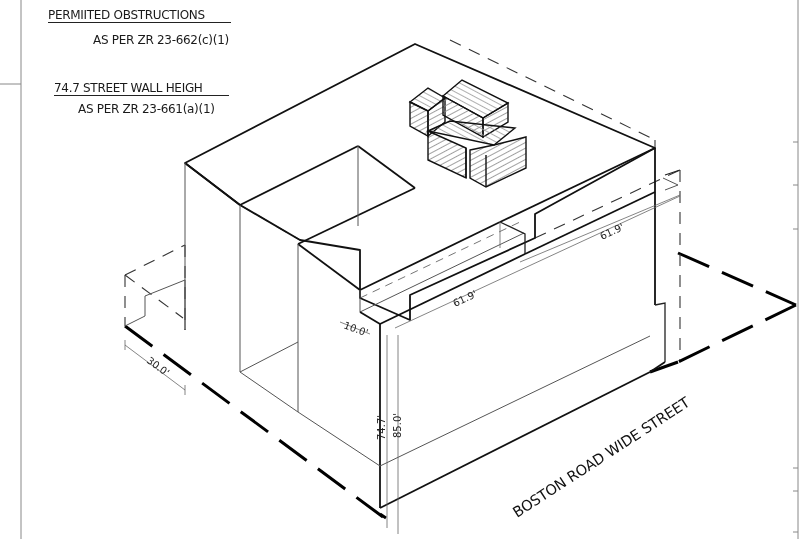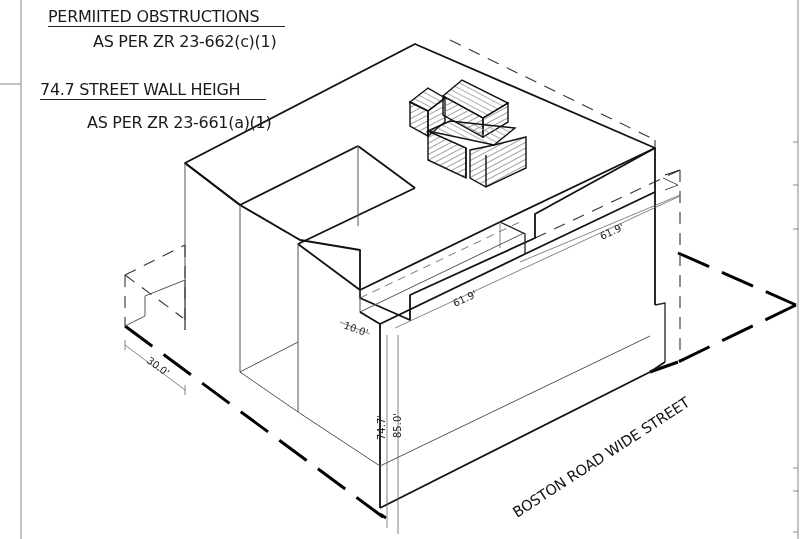--- a/index.html
+++ b/index.html
@@ -1,39 +1,39 @@
 <!DOCTYPE html>
 <html><head>
 <meta charset="utf-8">
 <style>
   html, body { margin: 0; padding: 0; background: #ffffff; }
   body { width: 800px; height: 539px; overflow: hidden; position: relative; font-family: "DejaVu Sans", sans-serif; }
   #canvas { position: absolute; left: 0; top: 0; width: 800px; height: 539px; }
-  .note { position: absolute; color: #1a1a1a; font-family: "DejaVu Sans", sans-serif; font-size: 16px; letter-spacing: -0.3px; white-space: nowrap; line-height: 1; }
+  .note { position: absolute; color: #1a1a1a; font-family: "DejaVu Sans", sans-serif; font-size: 12px; letter-spacing: -0.3px; white-space: nowrap; line-height: 1; }
   .note-head { padding-bottom: 1px; border-bottom: 1.3px solid #222; }
   .dim { font-family: "DejaVu Sans", sans-serif; font-size: 10px; fill: #222; }
   .street { font-family: "DejaVu Sans", sans-serif; font-size: 14.5px; fill: #111; letter-spacing: -0.2px; }
   .thick { stroke: #111; stroke-width: 1.8; fill: none; stroke-linejoin: round; }
   .med { stroke: #222; stroke-width: 1.3; fill: none; }
   .thin { stroke: #555; stroke-width: 1; fill: none; }
   .thin2 { stroke: #666; stroke-width: 0.8; fill: none; }
   .dash { stroke: #333; stroke-width: 1.1; fill: none; stroke-dasharray: 12 9; }
   .dashthin { stroke: #666; stroke-width: 0.9; fill: none; stroke-dasharray: 8 6; }
   .lotline { stroke: #000; stroke-width: 3; fill: none; stroke-dasharray: 34 14; }
   .lotline-solid { stroke: #000; stroke-width: 3; fill: none; }
   .hatchbox { fill: url(#hatchH); stroke: #111; stroke-width: 1.4; }
   .hatchtop { fill: url(#hatchD); stroke: #111; stroke-width: 1.4; }
 </style>
 </head>
 <body>
 
 <div class="note note-head" style="left:48px; top:9px; padding-right:26px;">PERMIITED OBSTRUCTIONS</div>
 <div class="note" style="left:93px; top:34px;">AS PER ZR 23-662(c)(1)</div>
-<div class="note note-head" style="left:40px; top:82px; padding-right:26px;">74.7 STREET WALL HEIGH</div>
-<div class="note" style="left:87px; top:103px;margin-top:12px;">AS PER ZR 23-661(a)(1)</div>
+<div class="note note-head" style="left:54px; top:82px; padding-right:26px;">74.7 STREET WALL HEIGH</div>
+<div class="note" style="left:78px; top:103px;">AS PER ZR 23-661(a)(1)</div>
 
 <svg id="canvas" viewBox="0 0 800 539" xmlns="http://www.w3.org/2000/svg">
   <defs>
     <pattern id="hatchH" patternUnits="userSpaceOnUse" width="6" height="5" patternTransform="rotate(-28)">
       <line x1="0" y1="2.5" x2="6" y2="2.5" stroke="#888" stroke-width="0.8"></line>
     </pattern>
     <pattern id="hatchD" patternUnits="userSpaceOnUse" width="6" height="5" patternTransform="rotate(28)">
       <line x1="0" y1="2.5" x2="6" y2="2.5" stroke="#999" stroke-width="0.8"></line>
     </pattern>
   </defs>

